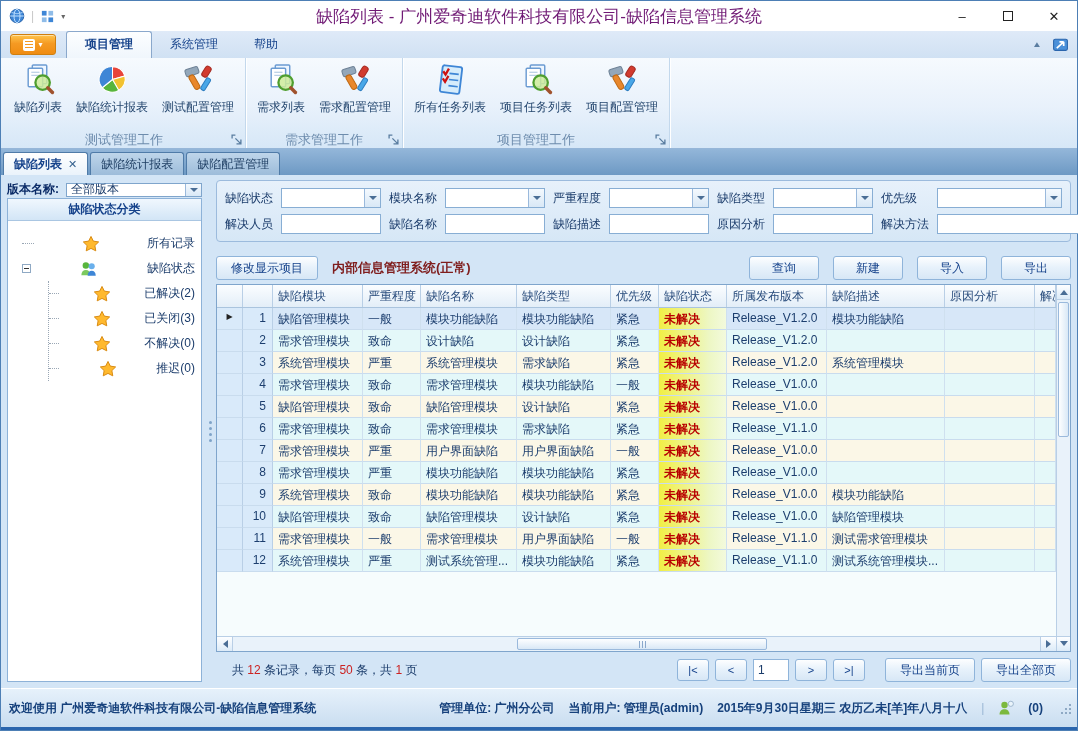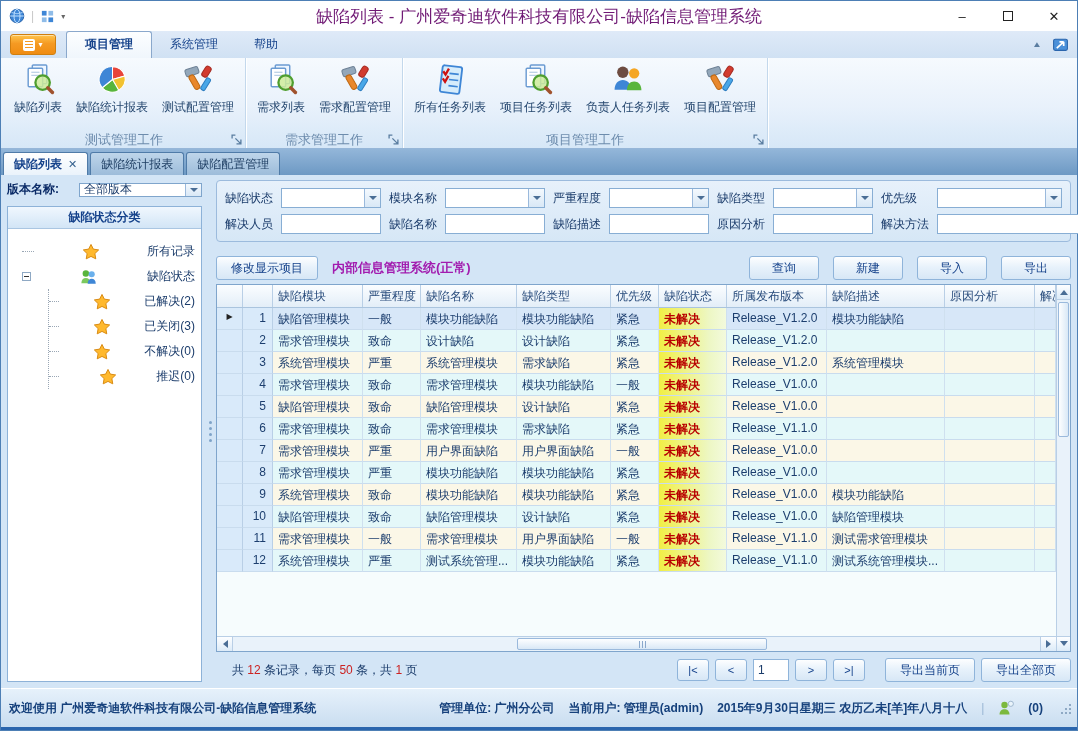--- a/index.html
+++ b/index.html
@@ -40,21 +40,21 @@
 
   
   .docstrip{height:26px;background:linear-gradient(#93b6d9,#6d99c4);display:flex;align-items:flex-end;padding-left:2px;gap:2px;flex:0 0 auto;}
   .dtab{height:23px;padding:0 10px;display:flex;align-items:center;gap:6px;border:1px solid #4f7ba8;border-bottom:none;border-radius:3px 3px 0 0;background:linear-gradient(#bed5ea,#9dbcda);color:#1e3e63;cursor:default;}
   .dtab.active{background:linear-gradient(#ffffff,#eaf3fb);color:#15428b;font-weight:bold;}
   .dtab .x{color:#35618e;font-weight:bold;font-size:11px;cursor:default;}
 
   
   .bodyarea{flex:1;display:flex;min-height:0;background:#d3e5f6;}
   .sidebar{width:205px;flex:0 0 auto;padding:6px 4px 6px 6px;display:flex;flex-direction:column;}
-  .verrow{display:flex;align-items:center;gap:20px;margin-bottom:8px;border-radius:6px;}
+  .verrow{display:flex;align-items:center;gap:7px;margin-bottom:0;border-radius:6px;}
   .verlabel{font-weight:bold;color:#0a2a66;white-space:nowrap;}
   .combo{flex:1;height:14px;background:#fff;border:1px solid #7fa5cc;display:flex;align-items:center;}
   .combo .cval{flex:1;padding-left:4px;color:#1b3c6b;}
   .ddbtn{width:16px;height:100%;border-left:1px solid #9ab9dc;background:linear-gradient(#f4f9fe,#d9e8f6);display:flex;align-items:center;justify-content:center;}
   .ddbtn:after{content:"";border:4px solid transparent;border-top:4px solid #4a6e96;margin-top:4px;}
   .treepanel{flex:1;border:1px solid #8db2d8;background:#fff;display:flex;flex-direction:column;min-height:0;}
   .treeheader{height:22px;background:linear-gradient(#f0f7fe,#d2e5f6);border-bottom:1px solid #aac6e2;display:flex;align-items:center;justify-content:center;font-weight:bold;color:#15428b;}
   .tree{padding:10px 6px 6px 14px;overflow:hidden;}
   .titem{display:flex;align-items:center;gap:5px;height:25px;white-space:nowrap;color:#1b3c6b;cursor:default;justify-content:space-between;}
   .titem .stub{width:12px;border-top:1px dotted #9aa7b5;}
@@ -76,21 +76,21 @@
   .ffield{display:flex;align-items:center;gap:4px;flex:0 0 auto;}
   .ffield.grow{flex:1;}
   .flabel{width:52px;color:#1b3c6b;white-space:nowrap;}
   .fcombo{width:100px;height:20px;background:#fff;border:1px solid #88aed4;display:flex;}
   .ffield.grow .fcombo,.ffield.grow .ftext{flex:1;width:auto;}
   .fcombo .fval{flex:1;}
   .ftext{width:100px;height:20px;background:#fff;border:1px solid #88aed4;outline:none;font:inherit;color:#1b3c6b;padding:0 3px;}
 
   .toolbarrow{margin-top:14px;margin-bottom:4px;display:flex;align-items:center;gap:14px;flex:0 0 auto;}
   .btn{height:24px;padding:0 14px;border:1px solid #8fb4da;border-radius:3px;background:linear-gradient(#fdfeff,#e8f2fb 45%,#d7e7f6);color:#15428b;display:flex;align-items:center;justify-content:center;cursor:default;white-space:nowrap;}
-  .sysname{font-weight:bold;font-size:13px;color:#a21caf;}
+  .sysname{font-weight:bold;font-size:13px;color:#7f1d1d;}
   .tb-spacer{flex:1;}
   .toolbarrow .btn{min-width:70px;}
 
   
   .gridbox{flex:1;border:1px solid #7fa5cc;background:#f6fcfd;display:flex;min-height:0;}
   .gridinner{flex:1;display:flex;flex-direction:column;min-width:0;}
   .grid-cols{display:grid;grid-template-columns:26px 30px 90px 58px 96px 94px 48px 68px 100px 118px 90px minmax(0,1fr);}
   .ghead{height:23px;background:linear-gradient(#fbfdff,#e3eef8);border-bottom:1px solid #aac4de;flex:0 0 auto;}
   .ghead .hcell{border-right:1px solid #b9cfe6;padding:3px 0 0 5px;color:#2a4d7d;white-space:nowrap;overflow:hidden;}
   .gbody{flex:1;overflow:hidden;}
@@ -303,26 +303,20 @@
           <svg viewBox="0 0 32 32">
               <use href="#i-tasklist"></use>
             </svg>
           <span class="rlabel">所有任务列表</span>
         </div>
         <div class="rbtn">
           <svg viewBox="0 0 32 32">
               <use href="#i-docsearch"></use>
             </svg>
           <span class="rlabel">项目任务列表</span>
-        </div>
-        <div class="rbtn">
-          <svg viewBox="0 0 32 32">
-              <use href="#i-people"></use>
-            </svg>
-          <span class="rlabel">负责人任务列表</span>
         </div>
         <div class="rbtn">
           <svg viewBox="0 0 32 32">
               <use href="#i-tools"></use>
             </svg>
           <span class="rlabel">项目配置管理</span>
         </div>
       </div>
       <div class="rgroup-label">项目管理工作</div>
       <svg class="launcher" viewBox="0 0 10 10">

